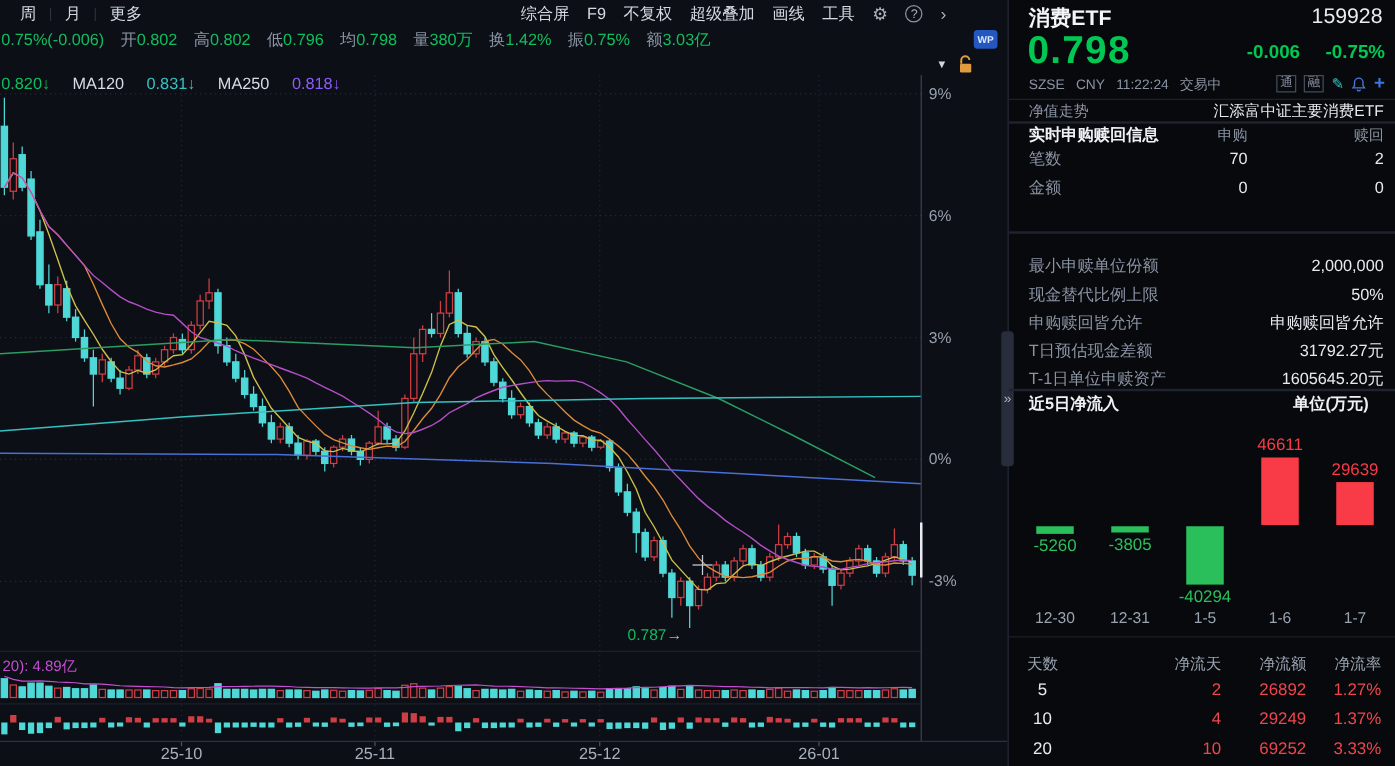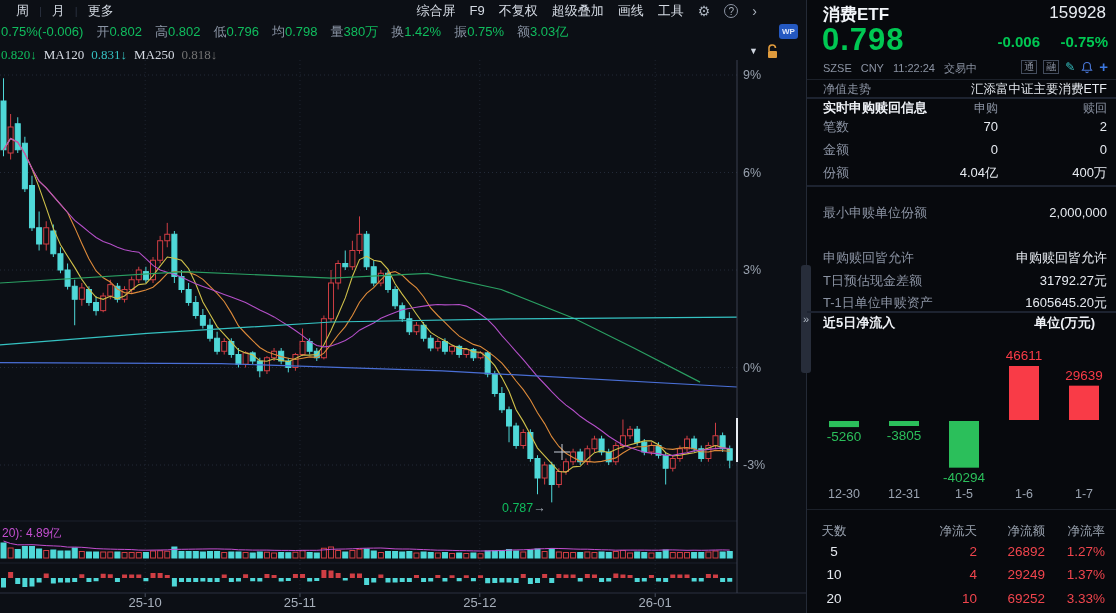--- a/index.html
+++ b/index.html
@@ -18,23 +18,23 @@
   .gear-icon { font-size:14px; color:#aab2bd; }
   .chev-icon { font-size:14px; color:#aab2bd; }
 
   .tb2 { position:absolute; left:0; top:22px; width:806px; height:20px; line-height:20px; font-size:13px;text-decoration:underline; }
   .tb2 .q { position:absolute; left:1px; top:0; display:flex; gap:13px; white-space:nowrap; }
   .tb2 .lab { color:#8b95a5; }
   .tb2 .val { color:#10bd5e; }
   .wp-badge { position:absolute; right:8px; top:2px; width:19px; height:15px; background:#2458c0; border-radius:3px; color:#dfe8fa; font-size:8px; font-weight:bold; text-align:center; line-height:15px; }
 
   .tb3 { position:absolute; left:0; top:42px; width:806px; height:18px; line-height:18px; font-size:13px; }
-  .tb3 .m { position:absolute; left:1px; top:4px; display:flex; gap:7px; white-space:nowrap;font-family:Liberation Serif, serif; }
+  .tb3 .m { position:absolute; left:1px; top:16px; display:flex; gap:18px; white-space:nowrap; }
   .tb3 .ma-lab { color:#d6dbe4; }
-  .v-green { color:#10bd5e; } .v-cyan { color:#35c2c2; } .v-blue { color:#737373; }
+  .v-green { color:#10bd5e; } .v-cyan { color:#35c2c2; } .v-blue { color:#8b5cf6; }
   .tb3 .range-grp { position:absolute; right:27px; top:0; display:flex; gap:8px; align-items:center; }
   .date-range { color:#dfe3ea; border-bottom:1px solid #c7cdd6; line-height:16px; }
   .caret-icon { color:#cfd5de; font-size:9px; }
 
   #main-svg { position:absolute; left:0; top:60px; }
 
   
   #right-panel { position:absolute; left:806px; top:0; width:310px; height:613px; background:#07090d; border-left:1px solid #242a36; }
   .prow { position:absolute; left:0; width:310px; }
   .divider { position:absolute; left:0; width:310px; height:1px; background:#1b2029; }
@@ -635,32 +635,31 @@
   <div class="prow rrow" style="top:116px">
     <span class="l lab-g">笔数</span>
     <span class="v1 val-w">70</span>
     <span class="v2 val-w">2</span>
   </div>
   <div class="prow rrow" style="top:139px">
     <span class="l lab-g">金额</span>
     <span class="v1 val-w">0</span>
     <span class="v2 val-w">0</span>
   </div>
-  <div class="prow rrow" style="top:162px">
-    <span class="l lab-g">份额</span>
-    <span class="v1 val-w">4.04亿</span>
-    <span class="v2 val-w">400万</span>
-  </div>
 
   <div class="divider thick" style="top:185px"></div>
 
 
   <div class="prow rrow" style="top:202px">
     <span class="l lab-g">最小申赎单位份额</span>
     <span class="vr val-w">2,000,000</span>
+  </div>
+  <div class="prow rrow" style="top:225px">
+    <span class="l lab-g">现金替代比例上限</span>
+    <span class="vr val-w">50%</span>
   </div>
   <div class="prow rrow" style="top:247px">
     <span class="l lab-g">申购赎回皆允许</span>
     <span class="vr val-w">申购赎回皆允许</span>
   </div>
   <div class="prow rrow" style="top:270px">
     <span class="l lab-g">T日预估现金差额</span>
     <span class="vr val-w">31792.27元</span>
   </div>
   <div class="prow rrow" style="top:292px">

